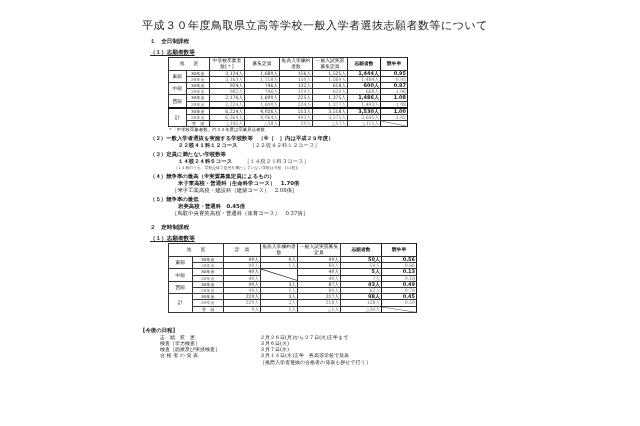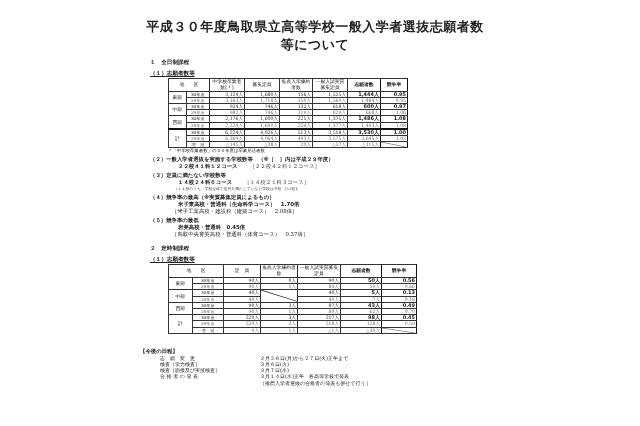--- a/index.html
+++ b/index.html
@@ -1,19 +1,19 @@
 <!DOCTYPE html>
 <html><head>
 <meta charset="utf-8">
 <style>
   html, body { margin:0; padding:0; background:#fff; }
   body { width:640px; height:426px; position:relative; overflow:hidden;
          font-family:"DejaVu Serif", serif; color:#222; }
   .page { position:absolute; left:150px; top:18px; width:340px; }
-  .title { text-align:center; font-family:"DejaVu Sans", sans-serif; font-weight:bold; font-size:13px; letter-spacing:0.5px; margin-left:-10px; }
+  .title { text-align:center; font-family:"DejaVu Sans", sans-serif; font-weight:normal; font-size:11px; letter-spacing:0.5px; margin-left:-10px; }
   .h1 { font-family:"DejaVu Sans", sans-serif; font-weight:bold; font-size:5.6px; margin-top:5px; }
   .h2 { font-family:"DejaVu Sans", sans-serif; font-weight:bold; font-size:5.6px; margin-top:3px; }
   .h2 u { text-decoration: underline; }
   table.t { border-collapse:collapse; margin-left:18px; font-size:4.6px; }
   table.t td, table.t th { border:0.7px solid #333; padding:0 1px; line-height:5.2px; text-align:right; }
   table.t th { text-align:center; font-weight:normal; font-size:4.8px; line-height:5.8px; }
   table.t th.bold { font-family:"DejaVu Sans", sans-serif; font-weight:bold; }
   table.t td.area { text-align:center; font-size:4.8px; }
   table.t td.yr { text-align:center; font-size:4.2px; }
   table.t td.strong { font-family:"DejaVu Sans", sans-serif; font-weight:bold; font-size:5px; }

